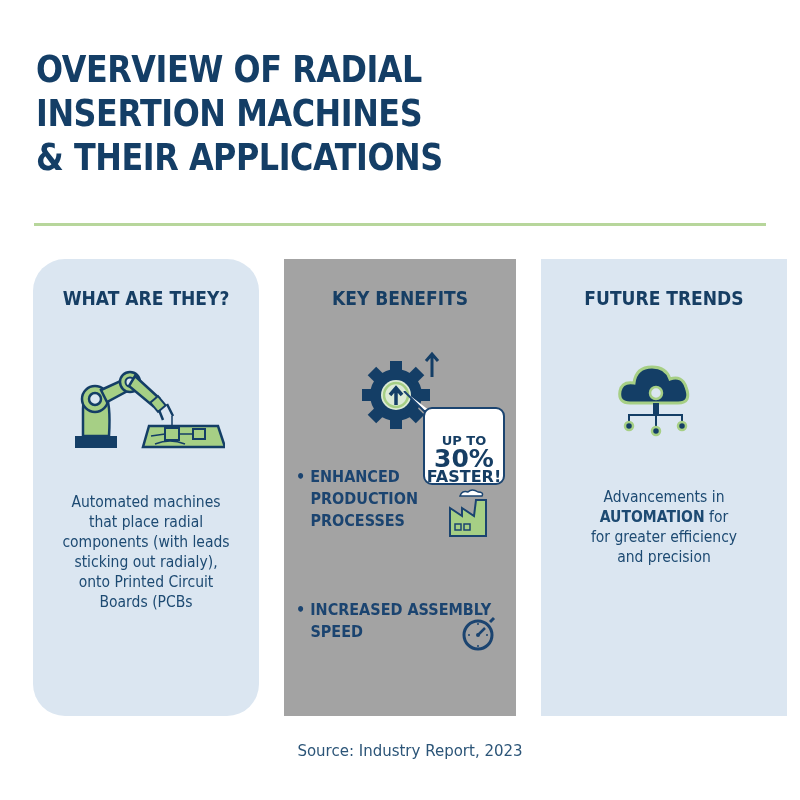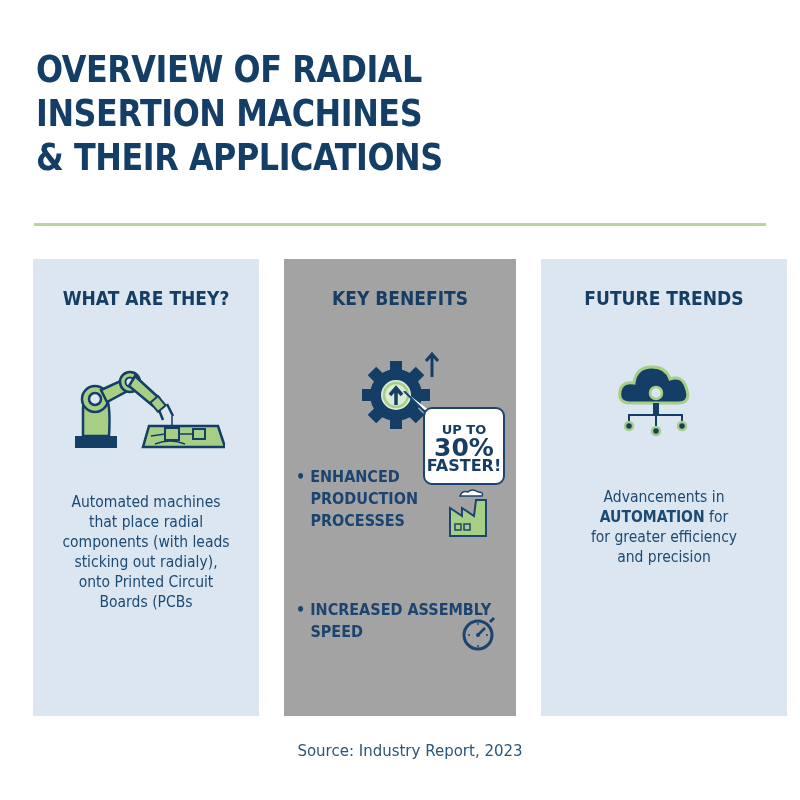--- a/index.html
+++ b/index.html
@@ -14,21 +14,21 @@
   }
   .title span { display: block; }
   .divider {
     position: absolute; left: 34px; top: 223px; width: 732px; height: 3px; background: #b7d69b;
   }
   .panel {
     position: absolute; top: 259px; height: 457px;
   }
   .panel.blue { background: #dbe6f1; }
   .panel.green { background: #a3a3a3; }
-  .p1 { left: 33px; width: 226px; }
+  .p1 { left: 33px; width: 226px; border-radius: 32px; }
   .p2 { left: 284px; width: 232px; }
   .p3 { left: 541px; width: 226px; padding-left: 20px; }
   .panel-title {
     position: absolute; top: 28px; left: 0; right: 0; text-align: center;
     font-family: "DejaVu Sans", sans-serif; font-weight: bold; font-size: 19px; color: #163e64;
     transform: scaleX(0.9);
   }
   .body-text {
     position: absolute; left: 0; right: 0; text-align: center;
     font-family: "DejaVu Sans", sans-serif; font-size: 15.5px; line-height: 20px; color: #1d4a72;
@@ -40,21 +40,21 @@
   .bullet {
     position: absolute; font-family: "DejaVu Sans", sans-serif; font-weight: bold;
     font-size: 16px; line-height: 22px; color: #1b4470; transform: scaleX(0.9); transform-origin: left top;
   }
   .bullet span { display: block; }
   .bubble {
     position: absolute; left: 139px; top: 148px; width: 78px; height: 74px;
     background: #ffffff; border: 2px solid #1b4470; border-radius: 9px; text-align: center;
     font-family: "DejaVu Sans", sans-serif; font-weight: bold; color: #163e64;
   }
-  .bubble .l1 { font-size: 13px; margin-top: 13px; line-height: 15px; }
+  .bubble .l1 { font-size: 13px; margin-top: 24px; line-height: 15px; }
   .bubble .l2 { font-size: 25px; line-height: 21px; }
   .bubble .l3 { font-size: 16px; line-height: 16px; }
   .source {
     position: absolute; top: 742px; left: 10px; width: 800px; text-align: center;
     font-family: "DejaVu Sans", sans-serif; font-size: 15px; color: #2c5578;
   }
 </style>
 </head>
 <body>
 

